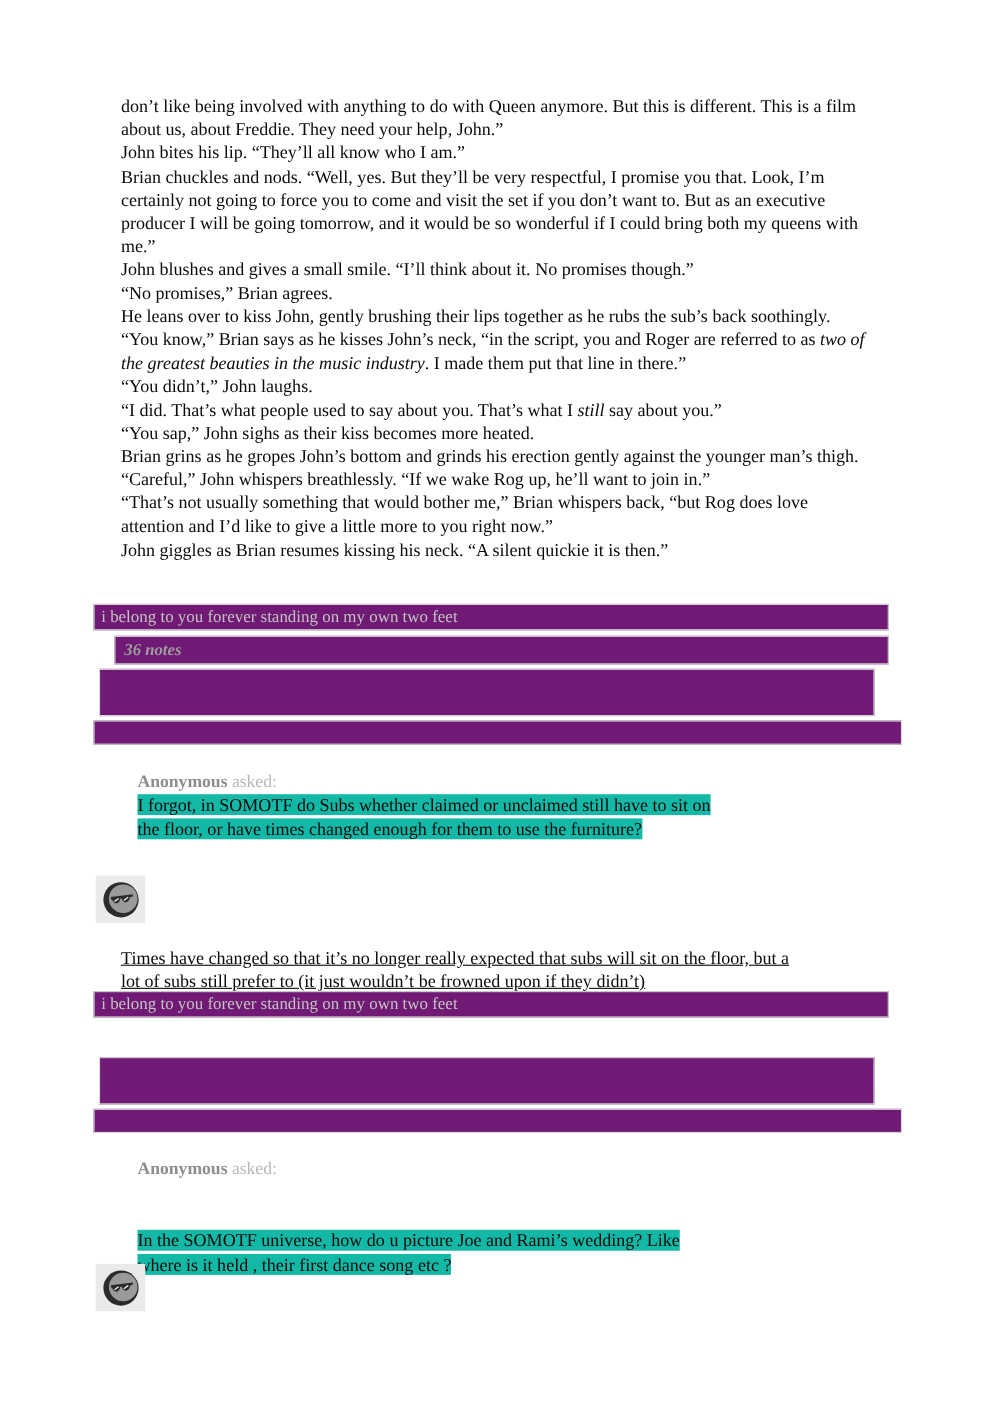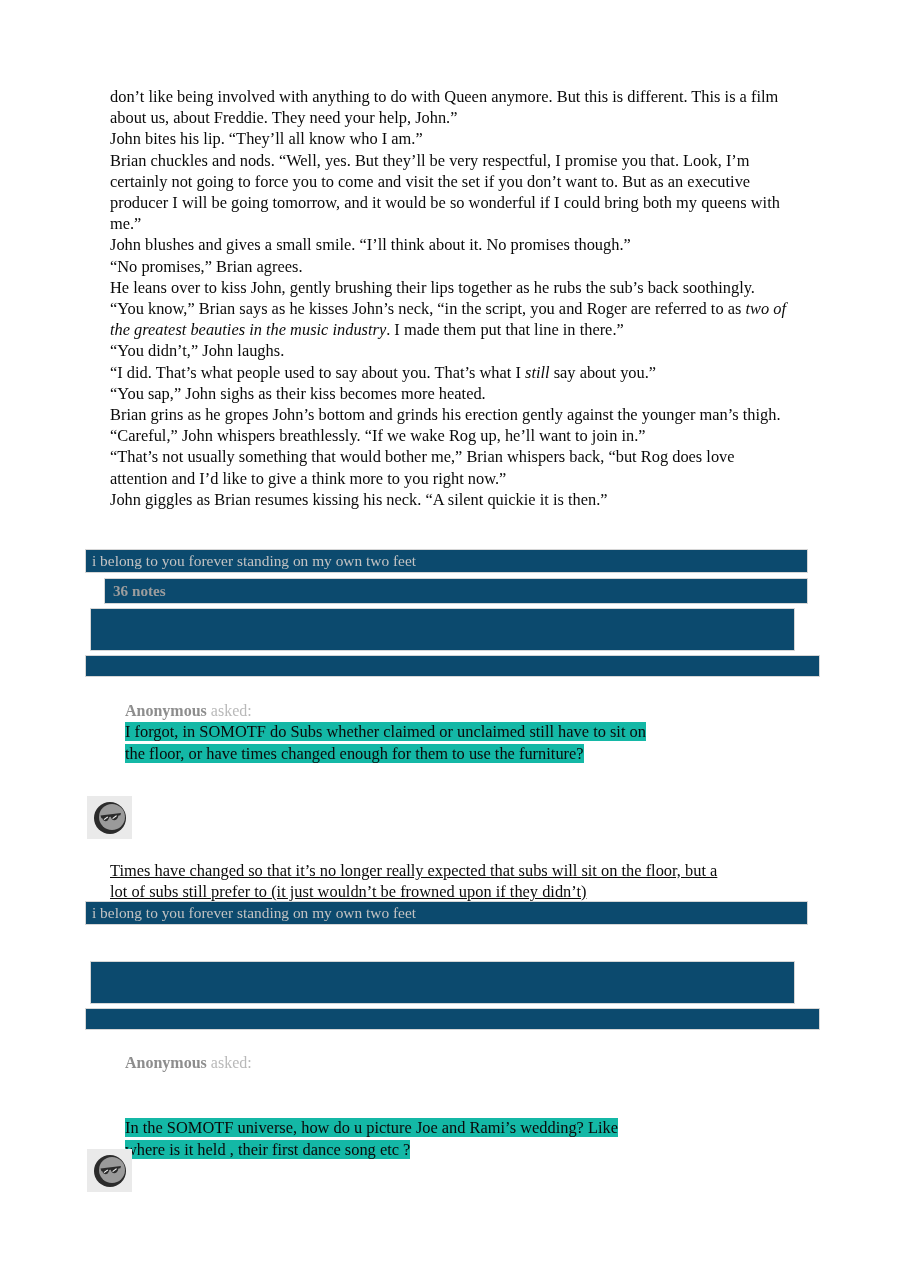--- a/index.html
+++ b/index.html
@@ -40,21 +40,21 @@
     margin: 0;
     padding: 0;
   }
   .prose em { font-style: italic; }
 
   
   .frame {
     position: absolute;
     box-sizing: border-box;
     border: 1px solid #d6d6d6;
-    background: #0c4a6e;
+    background: #701a75;
   }
 
   .blogtitle {
     font-size: 15.4px;
     line-height: 22px;
     color: #c3c3c3;
     padding: 0 6px;
     white-space: nowrap;
     font-family: "Liberation Serif", "DejaVu Serif", serif;
   }
@@ -126,29 +126,29 @@
     <p>Brian chuckles and nods. “Well, yes. But they’ll be very respectful, I promise you that. Look, I’m certainly not going to force you to come and visit the set if you don’t want to. But as an executive producer I will be going tomorrow, and it would be so wonderful if I could bring both my queens with me.”</p>
     <p>John blushes and gives a small smile. “I’ll think about it. No promises though.”</p>
     <p>“No promises,” Brian agrees.</p>
     <p>He leans over to kiss John, gently brushing their lips together as he rubs the sub’s back soothingly.</p>
     <p><span>“You know,” Brian says as he kisses John’s neck, “in the script, you and Roger are referred to as </span><em>two of the greatest beauties in the music industry</em><span>. I made them put that line in there.”</span></p>
     <p>“You didn’t,” John laughs.</p>
     <p><span>“I did. That’s what people used to say about you. That’s what I </span><em>still</em><span> say about you.”</span></p>
     <p>“You sap,” John sighs as their kiss becomes more heated.</p>
     <p>Brian grins as he gropes John’s bottom and grinds his erection gently against the younger man’s thigh.</p>
     <p>“Careful,” John whispers breathlessly. “If we wake Rog up, he’ll want to join in.”</p>
-    <p>“That’s not usually something that would bother me,” Brian whispers back, “but Rog does love attention and I’d like to give a think more to you right now.”</p>
+    <p>“That’s not usually something that would bother me,” Brian whispers back, “but Rog does love attention and I’d like to give a little more to you right now.”</p>
     <p>John giggles as Brian resumes kissing his neck. “A silent quickie it is then.”</p>
   </div>
 
   <div class="frame" style="left:85px; top:549px; width:723px; height:24px;">
     <div class="blogtitle">i belong to you forever standing on my own two feet</div>
   </div>
 
-  <div class="frame" style="left:104px; top:578px; width:704px; height:26px;">
+  <div class="frame" style="left:104px; top:578px; width:704px; height:26px;font-style:italic;">
     <div class="notes">36 notes</div>
   </div>
 
   <div class="frame" style="left:90px; top:608px; width:705px; height:43px;"></div>
 
   <div class="frame" style="left:85px; top:655px; width:735px; height:22px;"></div>
 
   <div class="askline" style="left:125px; top:700px;">
     <span class="who">Anonymous</span><span>&nbsp;</span><span class="verb">asked:</span>
   </div>

